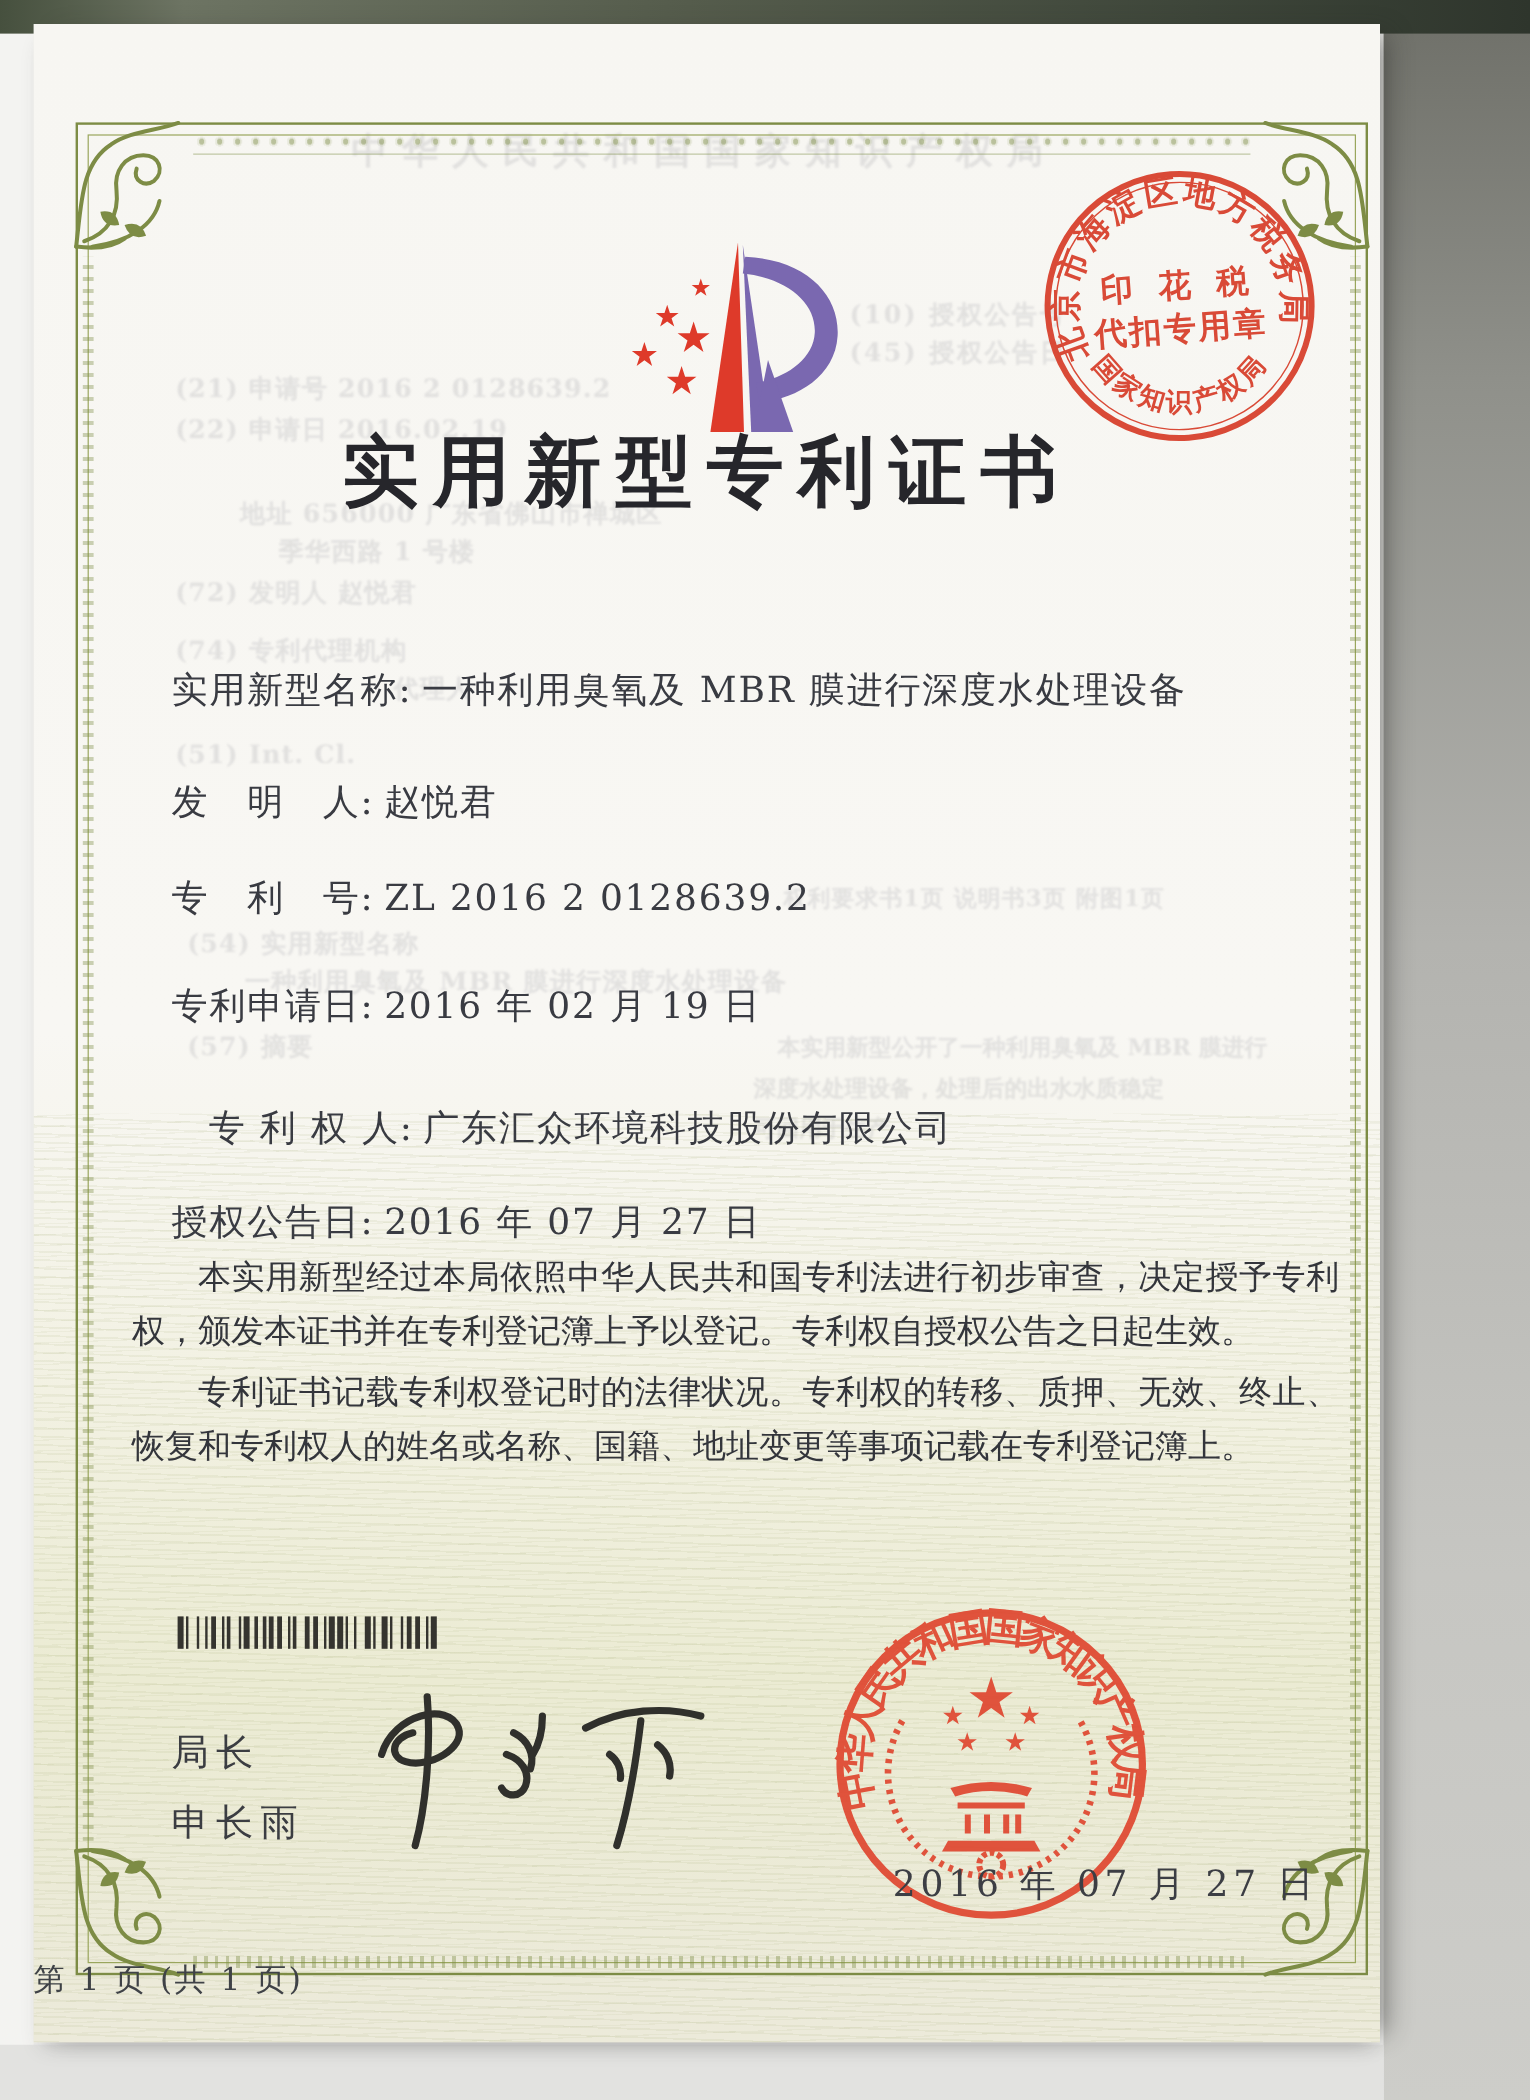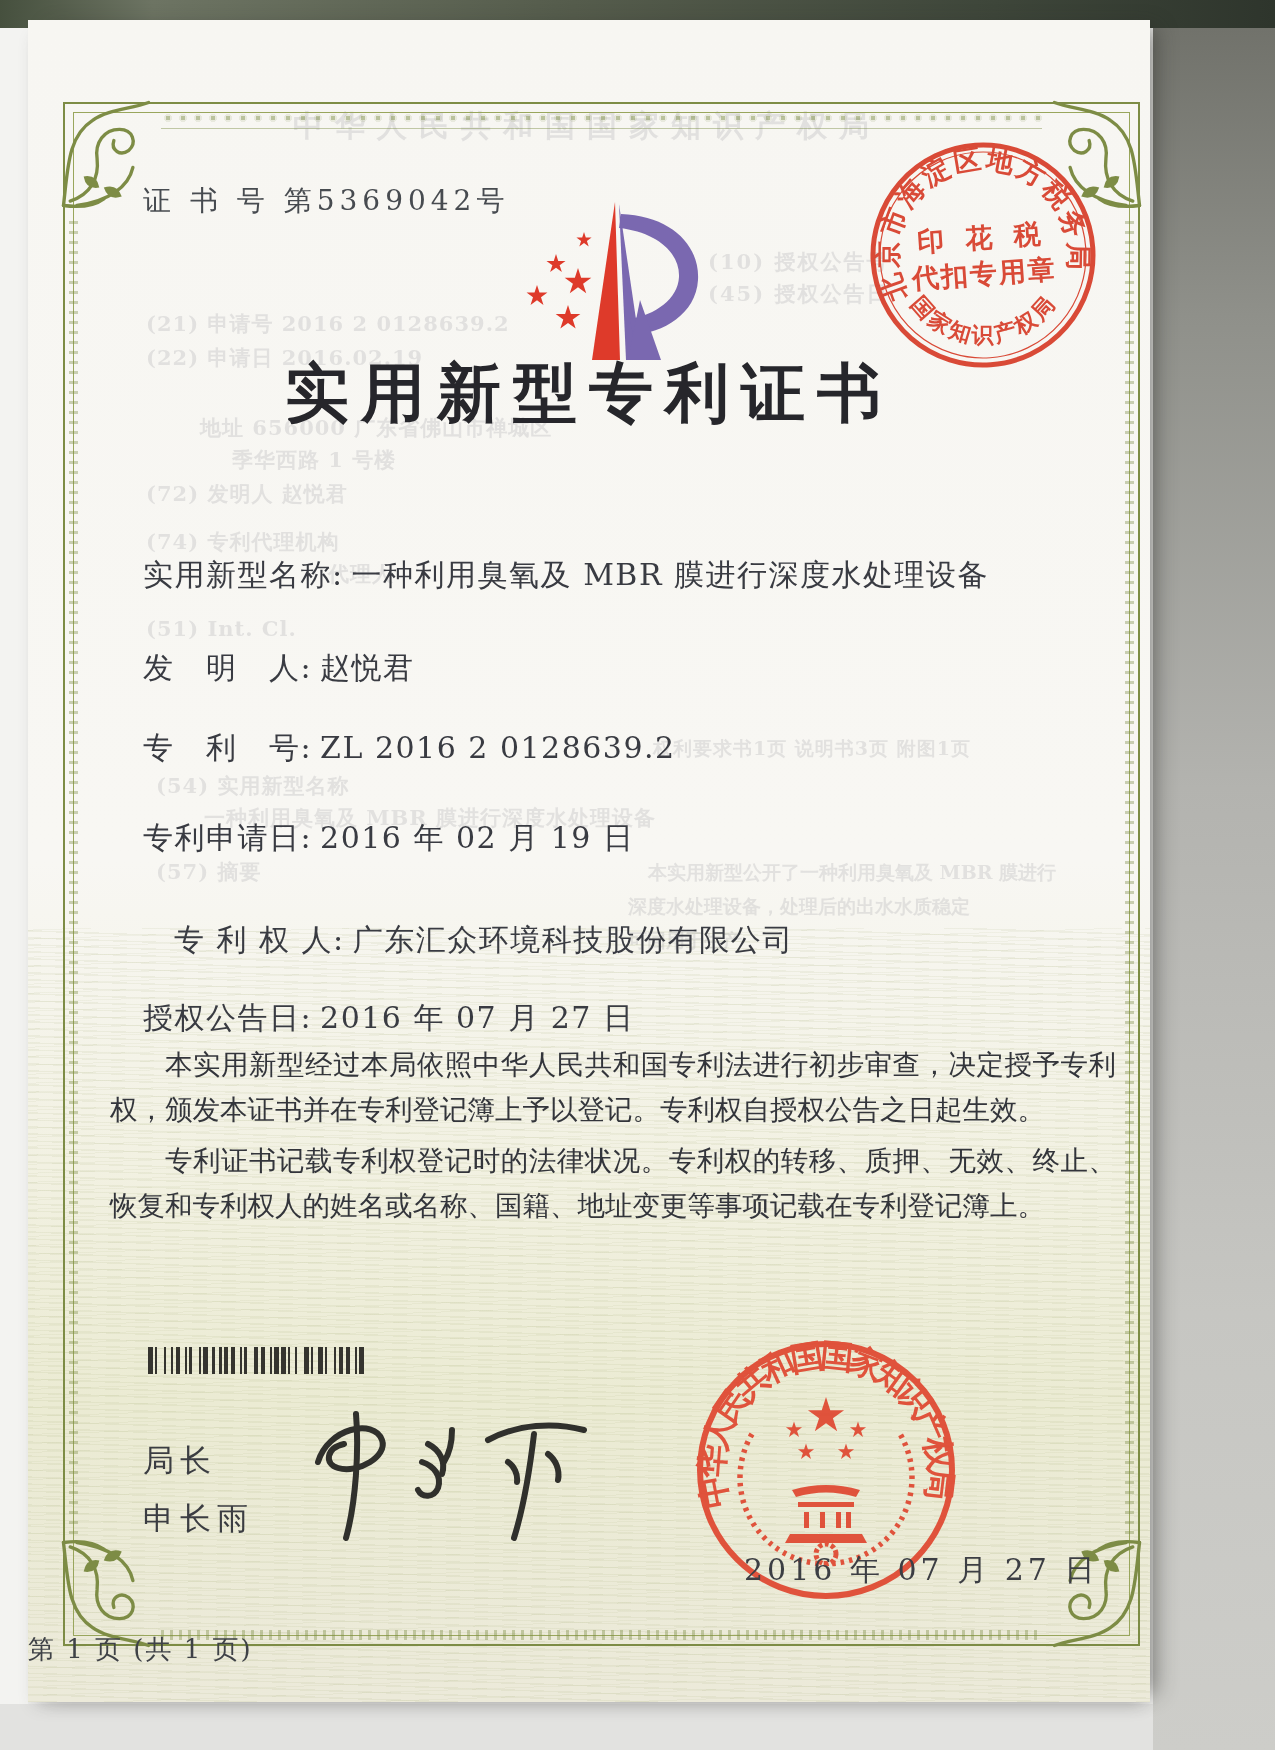--- a/index.html
+++ b/index.html
@@ -121,21 +121,20 @@
     <svg class="corner c-bl" viewBox="0 0 100 100">
         <use href="#cornerFlourish"></use>
       </svg>
     <svg class="corner c-br" viewBox="0 0 100 100">
         <use href="#cornerFlourish"></use>
       </svg>
   </div>
 
   <div class="content">
 
-    <div class="cert-no">证 书 号 第5369042号</div>
 
     <svg class="logo" viewBox="0 0 208 166">
       <g fill="#de3a2a">
         <use href="#star5" transform="translate(64,40) scale(8)"></use>
         <use href="#star5" transform="translate(36,64) scale(10)"></use>
         <use href="#star5" transform="translate(58,82) scale(14)"></use>
         <use href="#star5" transform="translate(17,96) scale(11)"></use>
         <use href="#star5" transform="translate(48,118) scale(13)"></use>
       </g>
       <polygon points="95,2 72,160 100,160" fill="#de3a2a"></polygon>

